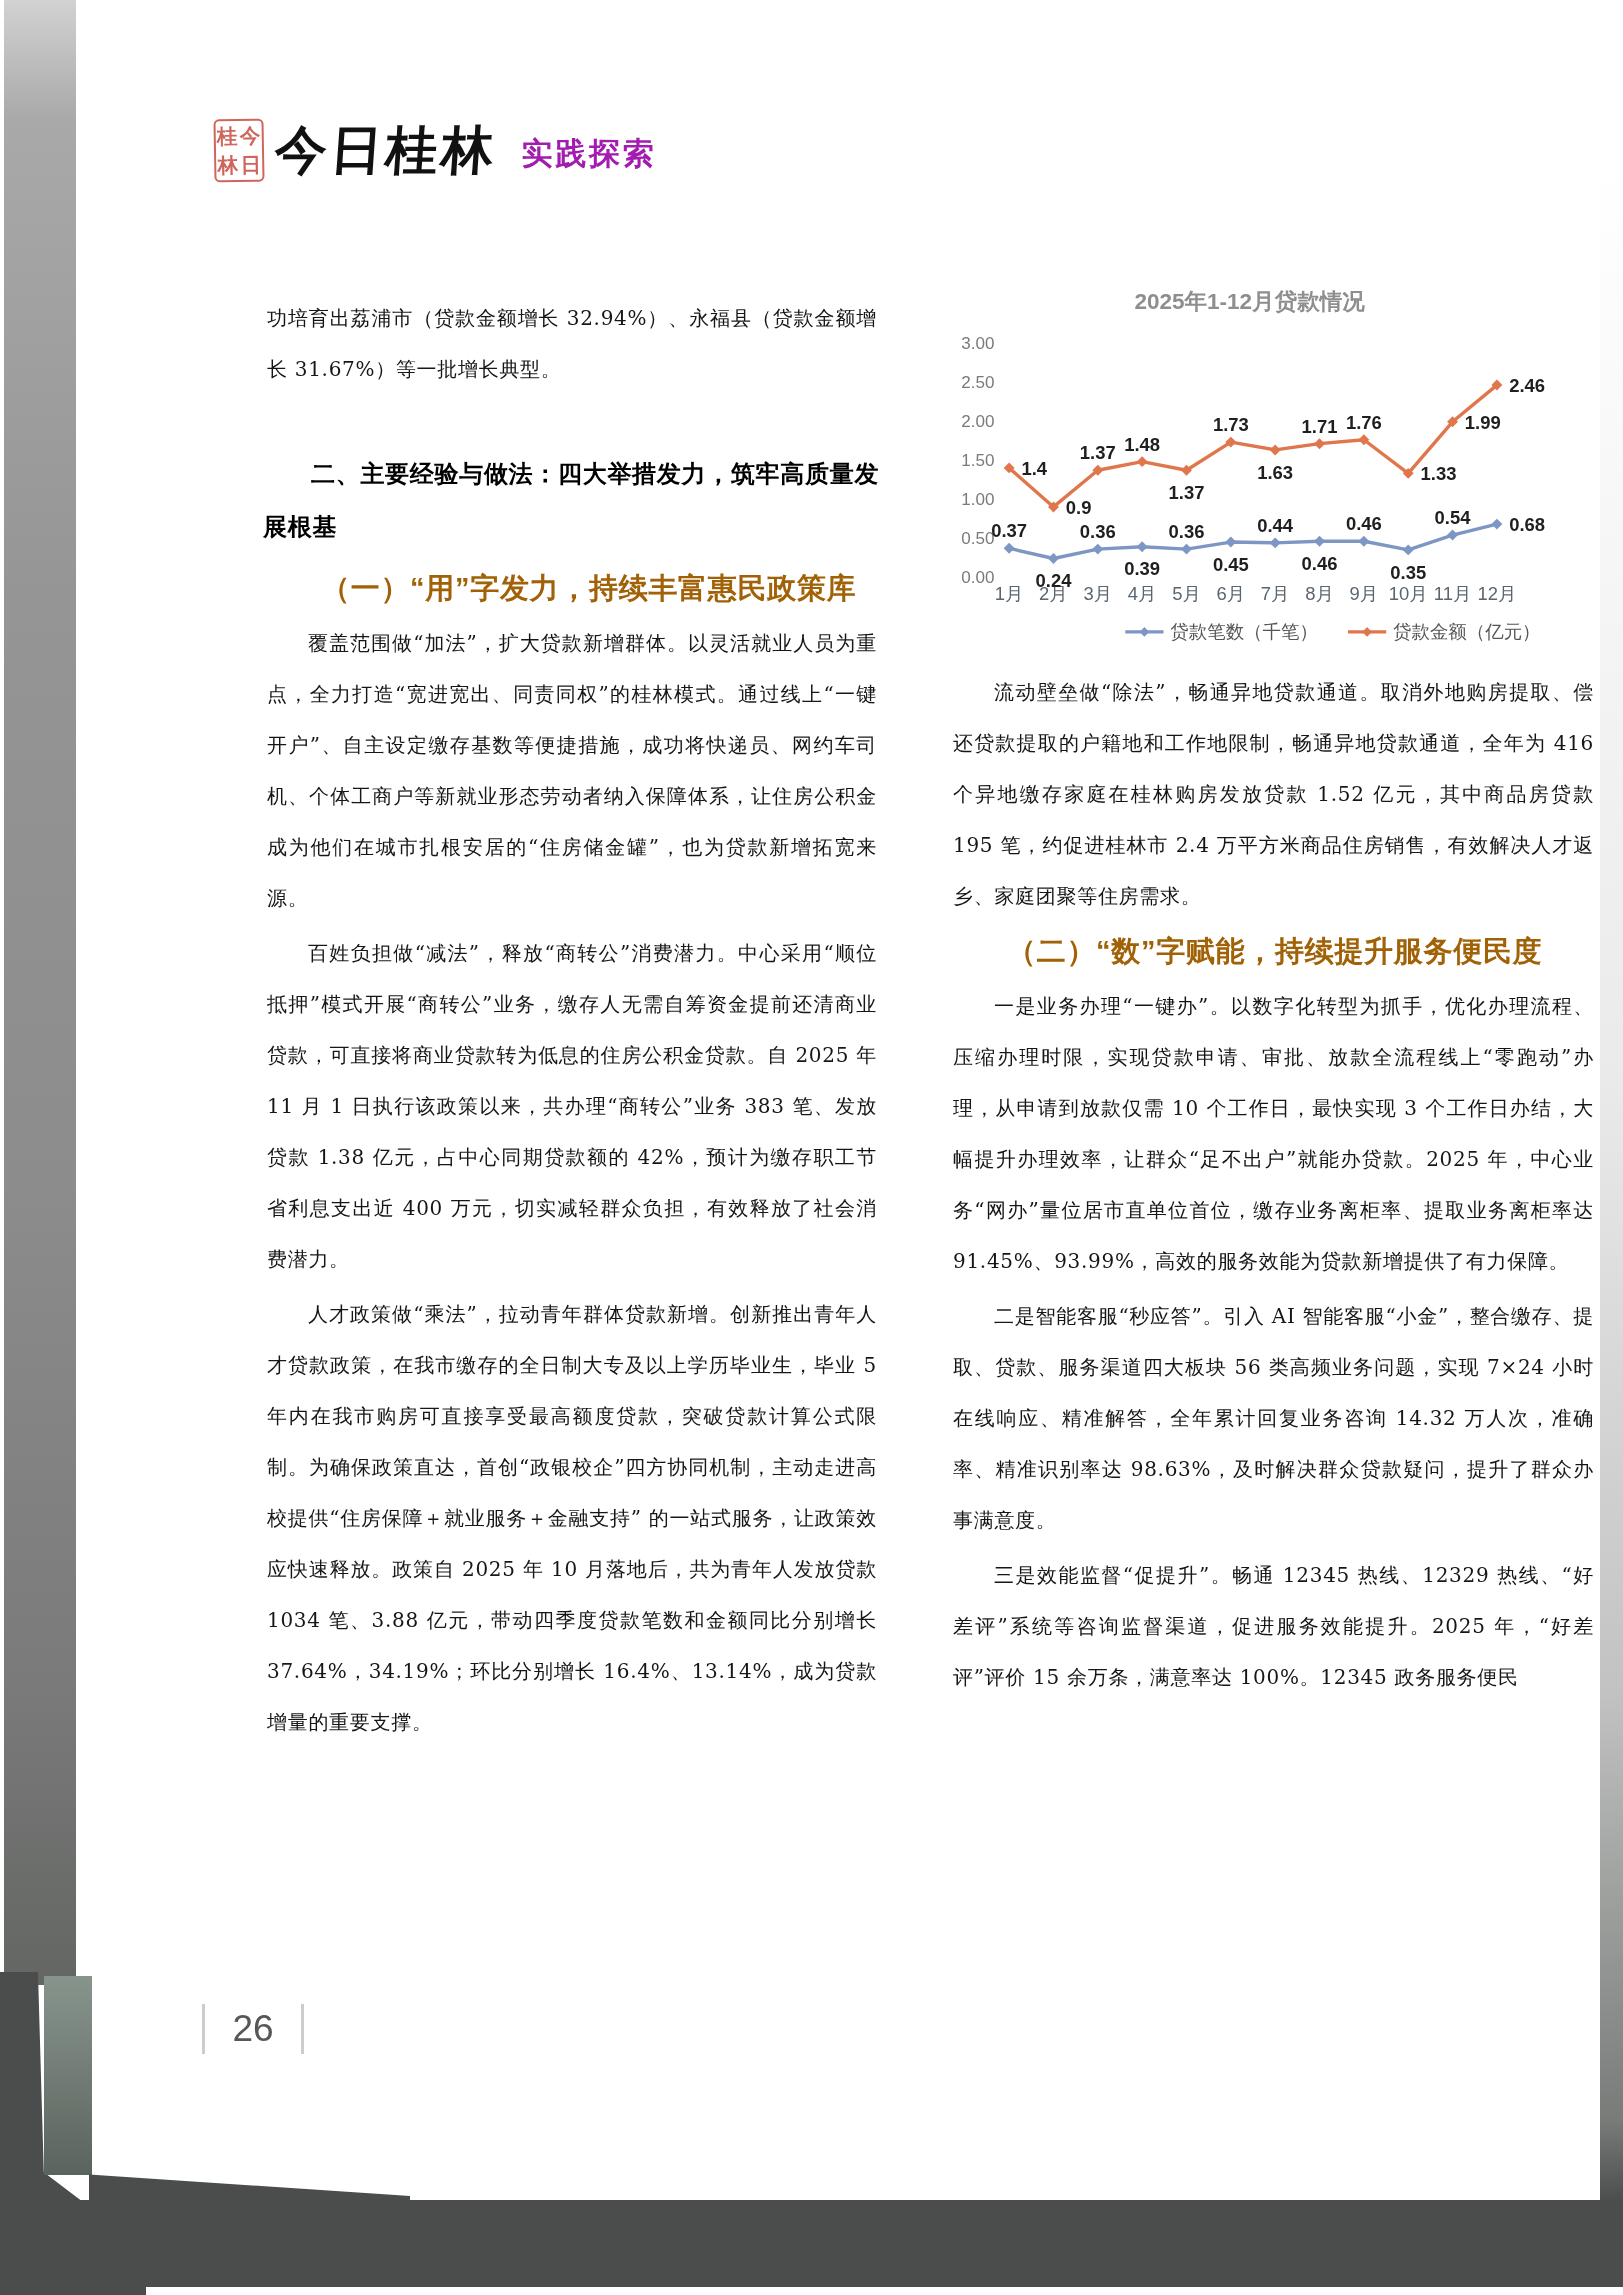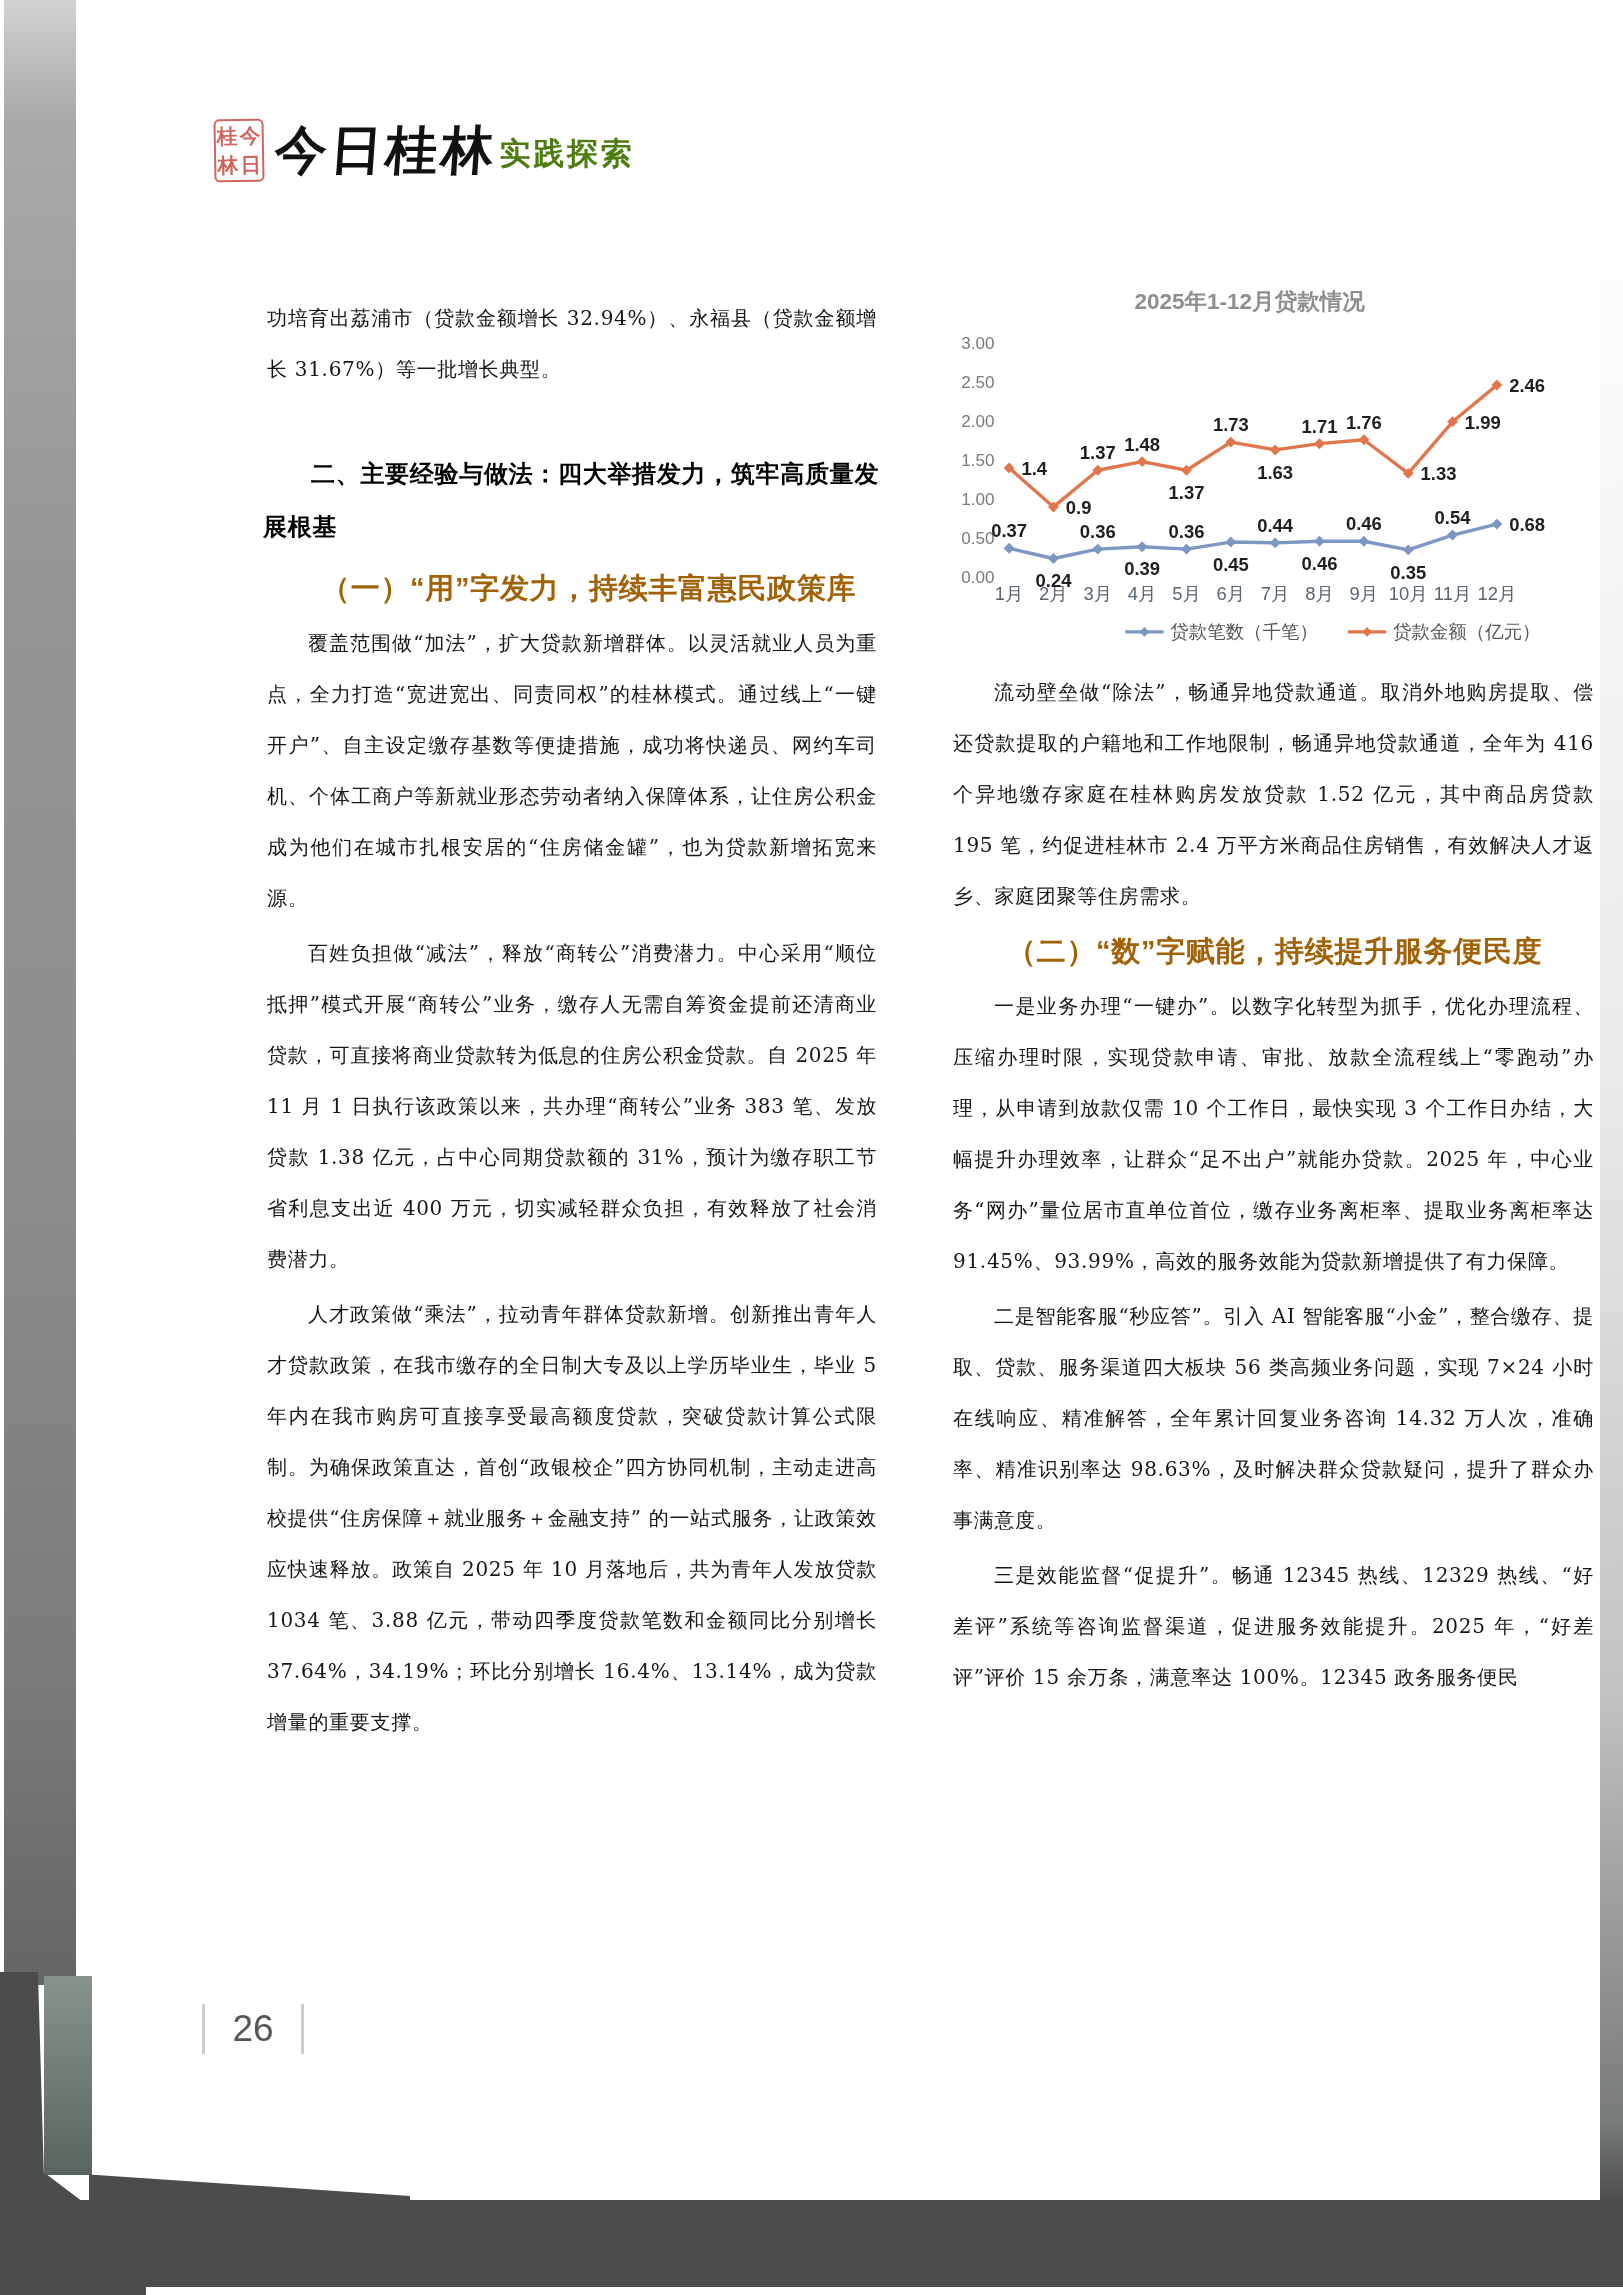--- a/index.html
+++ b/index.html
@@ -20,21 +20,21 @@
   .edge-right{position:absolute;right:0;top:164px;width:23px;height:2039px;
     background:linear-gradient(to bottom,rgba(205,205,205,0),rgba(172,172,172,.25) 45%,rgba(132,134,132,.5) 75%,rgba(96,100,97,.85) 96%,#4a4d4b);}
   
   .masthead{position:absolute;left:214px;top:115px;height:71px;display:flex;align-items:center;}
   .seal{width:50px;height:63px;border:2px solid #cb594f;border-radius:5.5px;box-sizing:border-box;
     display:grid;grid-template-columns:1fr 1fr;align-items:center;justify-items:center;
     color:#cb594f;font-size:20.5px;font-weight:bold;transform:rotate(-1deg);opacity:.92;
     font-family:"DejaVu Serif",serif;}
   .brand{font-size:52px;font-weight:bold;color:#111;margin-left:11px;letter-spacing:3.4px;
     transform:skewX(-4deg);font-family:"DejaVu Serif",serif;}
-  .section-label{font-size:31px;font-weight:bold;color:#4d7c0f;margin-left:3px;letter-spacing:2.7px;
+  .section-label{font-size:31px;font-weight:bold;color:#a21caf;margin-left:25px;letter-spacing:2.7px;
     font-family:"Liberation Sans","DejaVu Sans",sans-serif;padding-top:6.8px;}
   
   .col{position:absolute;color:#161616;}
   .col-left{left:263px;top:289px;width:618px;}
   .col-right{left:949px;top:663px;width:649px;}
   .col p{margin:4px;font-size:20px;line-height:51px;text-align:justify;text-indent:2.05em;
     letter-spacing:0.7px;}
   .col p.noindent{text-indent:0;}
   .col h2{margin:52px 0 9.5px 0;font-size:24px;line-height:53px;font-weight:bold;color:#000;
     text-indent:2em;letter-spacing:0.7px;font-family:"Liberation Sans","DejaVu Sans",sans-serif;}
@@ -148,21 +148,21 @@
       <path d="M 612 501 L 619 508 L 612 515 L 605 508 Z" fill="#e0764b"></path>
       <text x="650" y="517" fill="#555555" font-size="27">贷款金额（亿元）</text>
     </svg>
 </div>
 
 <div class="col col-left">
   <p class="noindent">功培育出荔浦市（贷款金额增长 32.94%）、永福县（贷款金额增长 31.67%）等一批增长典型。</p>
   <h2>二、主要经验与做法：四大举措发力，筑牢高质量发展根基</h2>
   <h3>（一）“用”字发力，持续丰富惠民政策库</h3>
   <p>覆盖范围做“加法”，扩大贷款新增群体。以灵活就业人员为重点，全力打造“宽进宽出、同责同权”的桂林模式。通过线上“一键开户”、自主设定缴存基数等便捷措施，成功将快递员、网约车司机、个体工商户等新就业形态劳动者纳入保障体系，让住房公积金成为他们在城市扎根安居的“住房储金罐”，也为贷款新增拓宽来源。</p>
-  <p>百姓负担做“减法”，释放“商转公”消费潜力。中心采用“顺位抵押”模式开展“商转公”业务，缴存人无需自筹资金提前还清商业贷款，可直接将商业贷款转为低息的住房公积金贷款。自 2025 年 11 月 1 日执行该政策以来，共办理“商转公”业务 383 笔、发放贷款 1.38 亿元，占中心同期贷款额的 31%，预计为缴存职工节省利息支出近 400 万元，切实减轻群众负担，有效释放了社会消费潜力。</p>
+  <p>百姓负担做“减法”，释放“商转公”消费潜力。中心采用“顺位抵押”模式开展“商转公”业务，缴存人无需自筹资金提前还清商业贷款，可直接将商业贷款转为低息的住房公积金贷款。自 2025 年 11 月 1 日执行该政策以来，共办理“商转公”业务 383 笔、发放贷款 1.38 亿元，占中心同期贷款额的 42%，预计为缴存职工节省利息支出近 400 万元，切实减轻群众负担，有效释放了社会消费潜力。</p>
   <p>人才政策做“乘法”，拉动青年群体贷款新增。创新推出青年人才贷款政策，在我市缴存的全日制大专及以上学历毕业生，毕业 5 年内在我市购房可直接享受最高额度贷款，突破贷款计算公式限制。为确保政策直达，首创“政银校企”四方协同机制，主动走进高校提供“住房保障＋就业服务＋金融支持” 的一站式服务，让政策效应快速释放。政策自 2025 年 10 月落地后，共为青年人发放贷款 1034 笔、3.88 亿元，带动四季度贷款笔数和金额同比分别增长 37.64%，34.19%；环比分别增长 16.4%、13.14%，成为贷款增量的重要支撑。</p>
 </div>
 
 <div class="col col-right">
   <p>流动壁垒做“除法”，畅通异地贷款通道。取消外地购房提取、偿还贷款提取的户籍地和工作地限制，畅通异地贷款通道，全年为 416 个异地缴存家庭在桂林购房发放贷款 1.52 亿元，其中商品房贷款 195 笔，约促进桂林市 2.4 万平方米商品住房销售，有效解决人才返乡、家庭团聚等住房需求。</p>
   <h3>（二）“数”字赋能，持续提升服务便民度</h3>
   <p>一是业务办理“一键办”。以数字化转型为抓手，优化办理流程、压缩办理时限，实现贷款申请、审批、放款全流程线上“零跑动”办理，从申请到放款仅需 10 个工作日，最快实现 3 个工作日办结，大幅提升办理效率，让群众“足不出户”就能办贷款。2025 年，中心业务“网办”量位居市直单位首位，缴存业务离柜率、提取业务离柜率达 91.45%、93.99%，高效的服务效能为贷款新增提供了有力保障。</p>
   <p>二是智能客服“秒应答”。引入 AI 智能客服“小金”，整合缴存、提取、贷款、服务渠道四大板块 56 类高频业务问题，实现 7×24 小时在线响应、精准解答，全年累计回复业务咨询 14.32 万人次，准确率、精准识别率达 98.63%，及时解决群众贷款疑问，提升了群众办事满意度。</p>
   <p>三是效能监督“促提升”。畅通 12345 热线、12329 热线、“好差评”系统等咨询监督渠道，促进服务效能提升。2025 年，“好差评”评价 15 余万条，满意率达 100%。12345 政务服务便民</p>
 </div>

